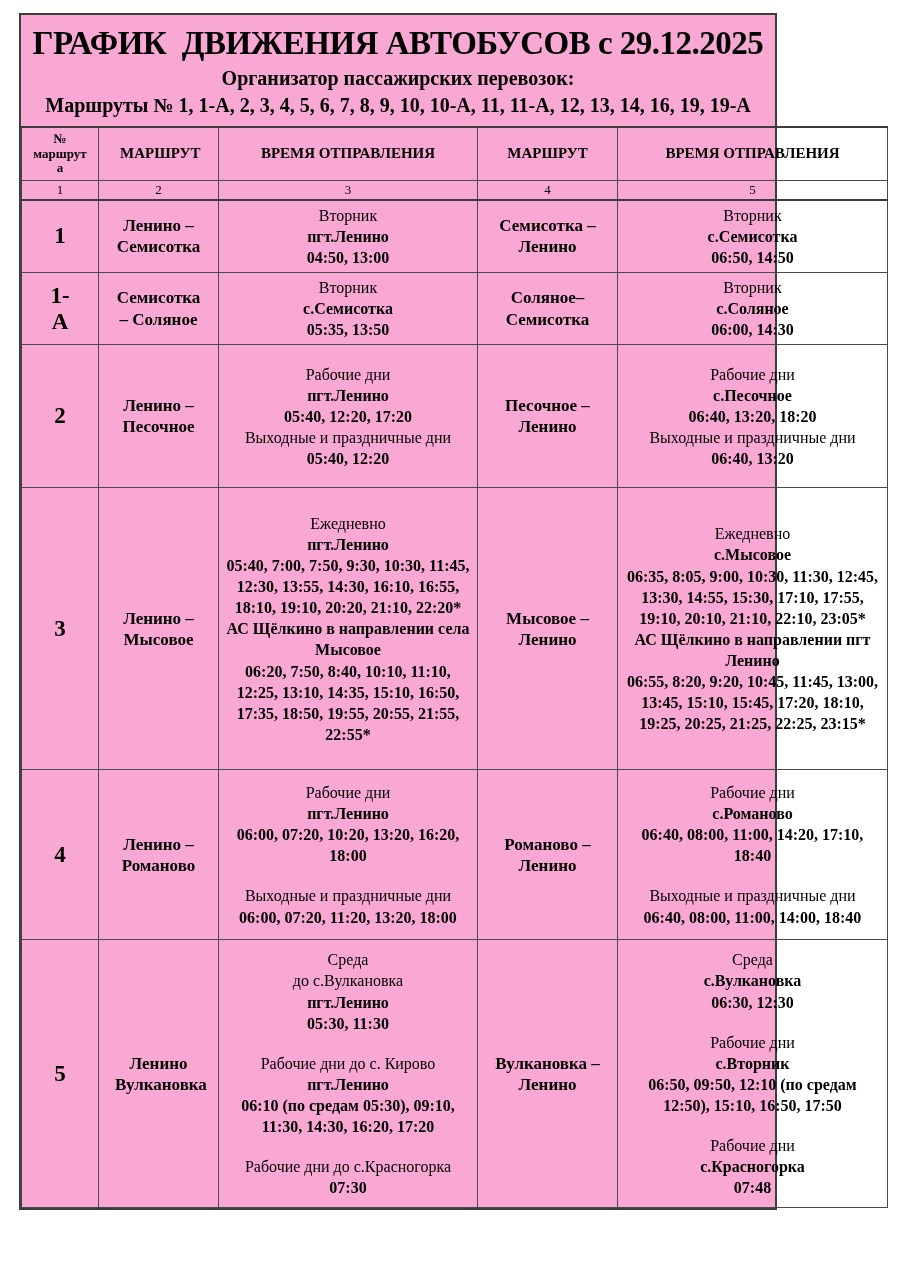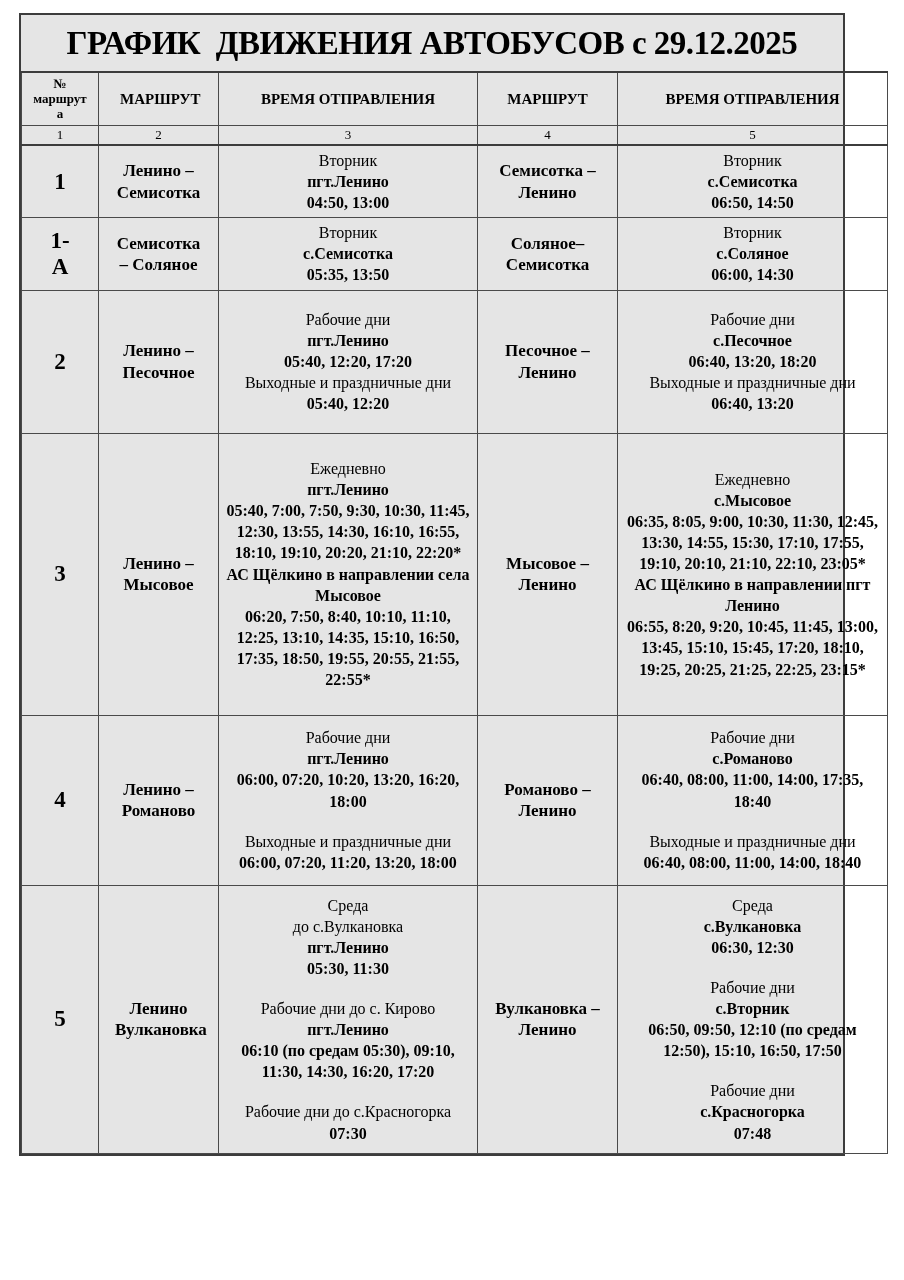--- a/index.html
+++ b/index.html
@@ -6,23 +6,23 @@
   html, body {
     width: 904px; height: 1280px;
     background: #ffffff;
     font-family: "Liberation Serif", "DejaVu Serif", serif;
     color: #000;
     position: relative;
   }
   .frame {
     position: absolute;
     left: 19px; top: 13px;
-    width: 826px;
+    width: 758px;
     border: 2px solid #3c3c3c;
-    background: #e5e5e5;
+    background: #f9a8d4;
   }
   .doc-header {
     padding: 10px 6px 8px 6px;
     text-align: center;
   }
   .doc-title {
     font-size: 33px;
     font-weight: bold;
     line-height: 1.15;
     white-space: pre-wrap;
@@ -96,20 +96,22 @@
   tbody tr:nth-child(4) { height: 282px; }
   tbody tr:nth-child(5) { height: 170px; }
   tbody tr:nth-child(6) { height: 268px; }
 </style>
 </head>
 <body>
 
 <div class="frame">
   <div class="doc-header">
     <div class="doc-title">ГРАФИК  ДВИЖЕНИЯ АВТОБУСОВ с 29.12.2025</div>
+    <div class="doc-sub">Организатор пассажирских перевозок:</div>
+    <div class="doc-sub">Маршруты № 1, 1-А, 2, 3, 4, 5, 6, 7, 8, 9, 10, 10-А, 11, 11-А, 12, 13, 14, 16, 19, 19-А</div>
   </div>
 
   <table class="schedule">
     <colgroup>
       <col class="c1">
         <col class="c2">
         <col class="c3">
         <col class="c4">
         <col class="c5">
     </colgroup>
@@ -205,21 +207,21 @@
             <div class="plain-line">Рабочие дни</div>
             <div class="bold-line">пгт.Ленино</div>
             <div class="bold-line">06:00, 07:20, 10:20, 13:20, 16:20, 18:00</div>
             <div class="plain-line gap">Выходные и праздничные дни</div>
             <div class="bold-line">06:00, 07:20, 11:20, 13:20, 18:00</div>
           </td>
           <td class="col-route">Романово – Ленино</td>
           <td class="col-times">
             <div class="plain-line">Рабочие дни</div>
             <div class="bold-line">с.Романово</div>
-            <div class="bold-line">06:40, 08:00, 11:00, 14:00, 17:35, 18:40</div>
+            <div class="bold-line">06:40, 08:00, 11:00, 14:20, 17:10, 18:40</div>
             <div class="plain-line gap">Выходные и праздничные дни</div>
             <div class="bold-line">06:40, 08:00, 11:00, 14:00, 18:40</div>
           </td>
         </tr>
         <tr>
           <td class="col-num">5</td>
           <td class="col-route">Ленино Вулкановка</td>
           <td class="col-times">
             <div class="plain-line">Среда</div>
             <div class="plain-line">до с.Вулкановка</div>

